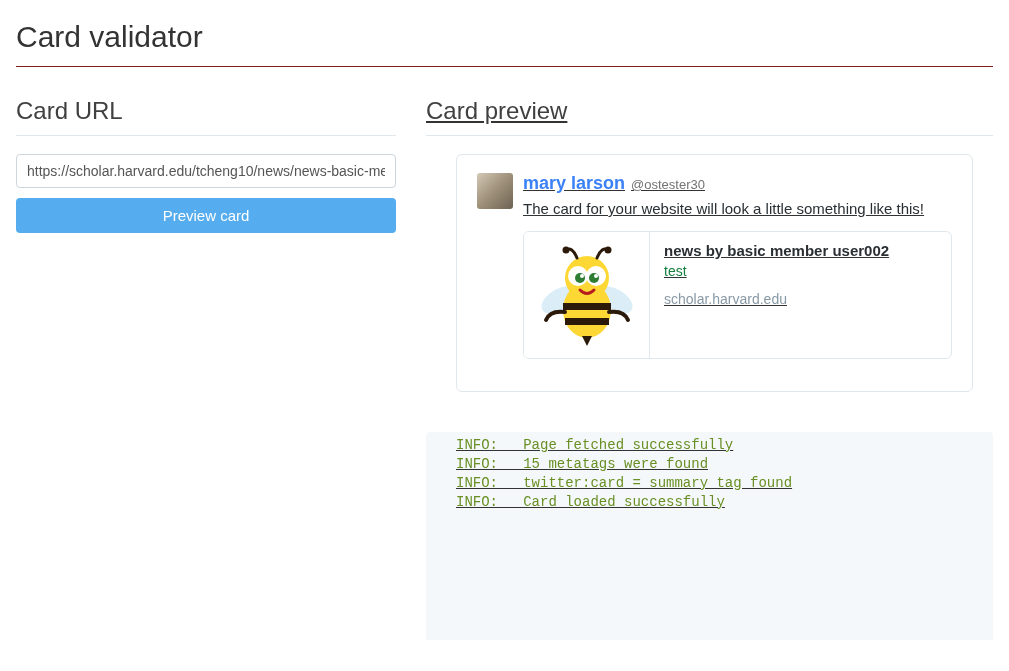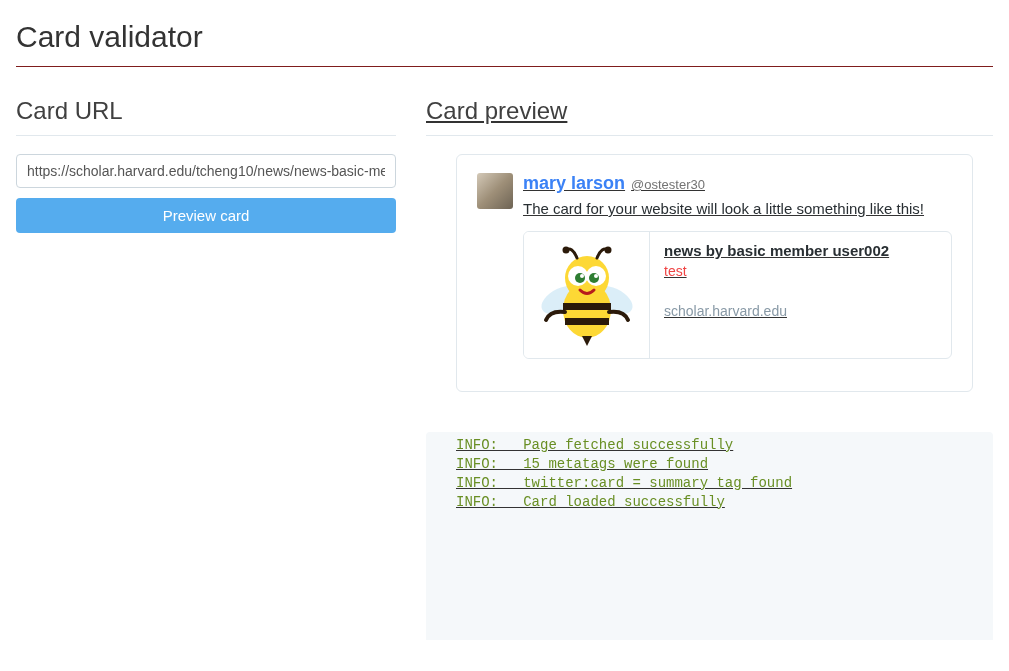--- a/index.html
+++ b/index.html
@@ -125,22 +125,22 @@
       flex: 1;
     }
     .card-title {
       font-size: 15px;
       font-weight: 700;
       color: #292f33;
       margin-bottom: 4px;
     }
     .card-desc {
       font-size: 14px;
-      color: #ef4444;
-      margin-bottom: 24px;
+      color: #15803d;
+      margin-bottom: 12px;
     }
     .card-domain {
       font-size: 14px;
       color: #8899a6;
     }
     .log-panel {
       background: #f5f8fa;
       margin-top: 40px;
       border-radius: 4px 4px 0 0;
       padding-bottom: 120px;

